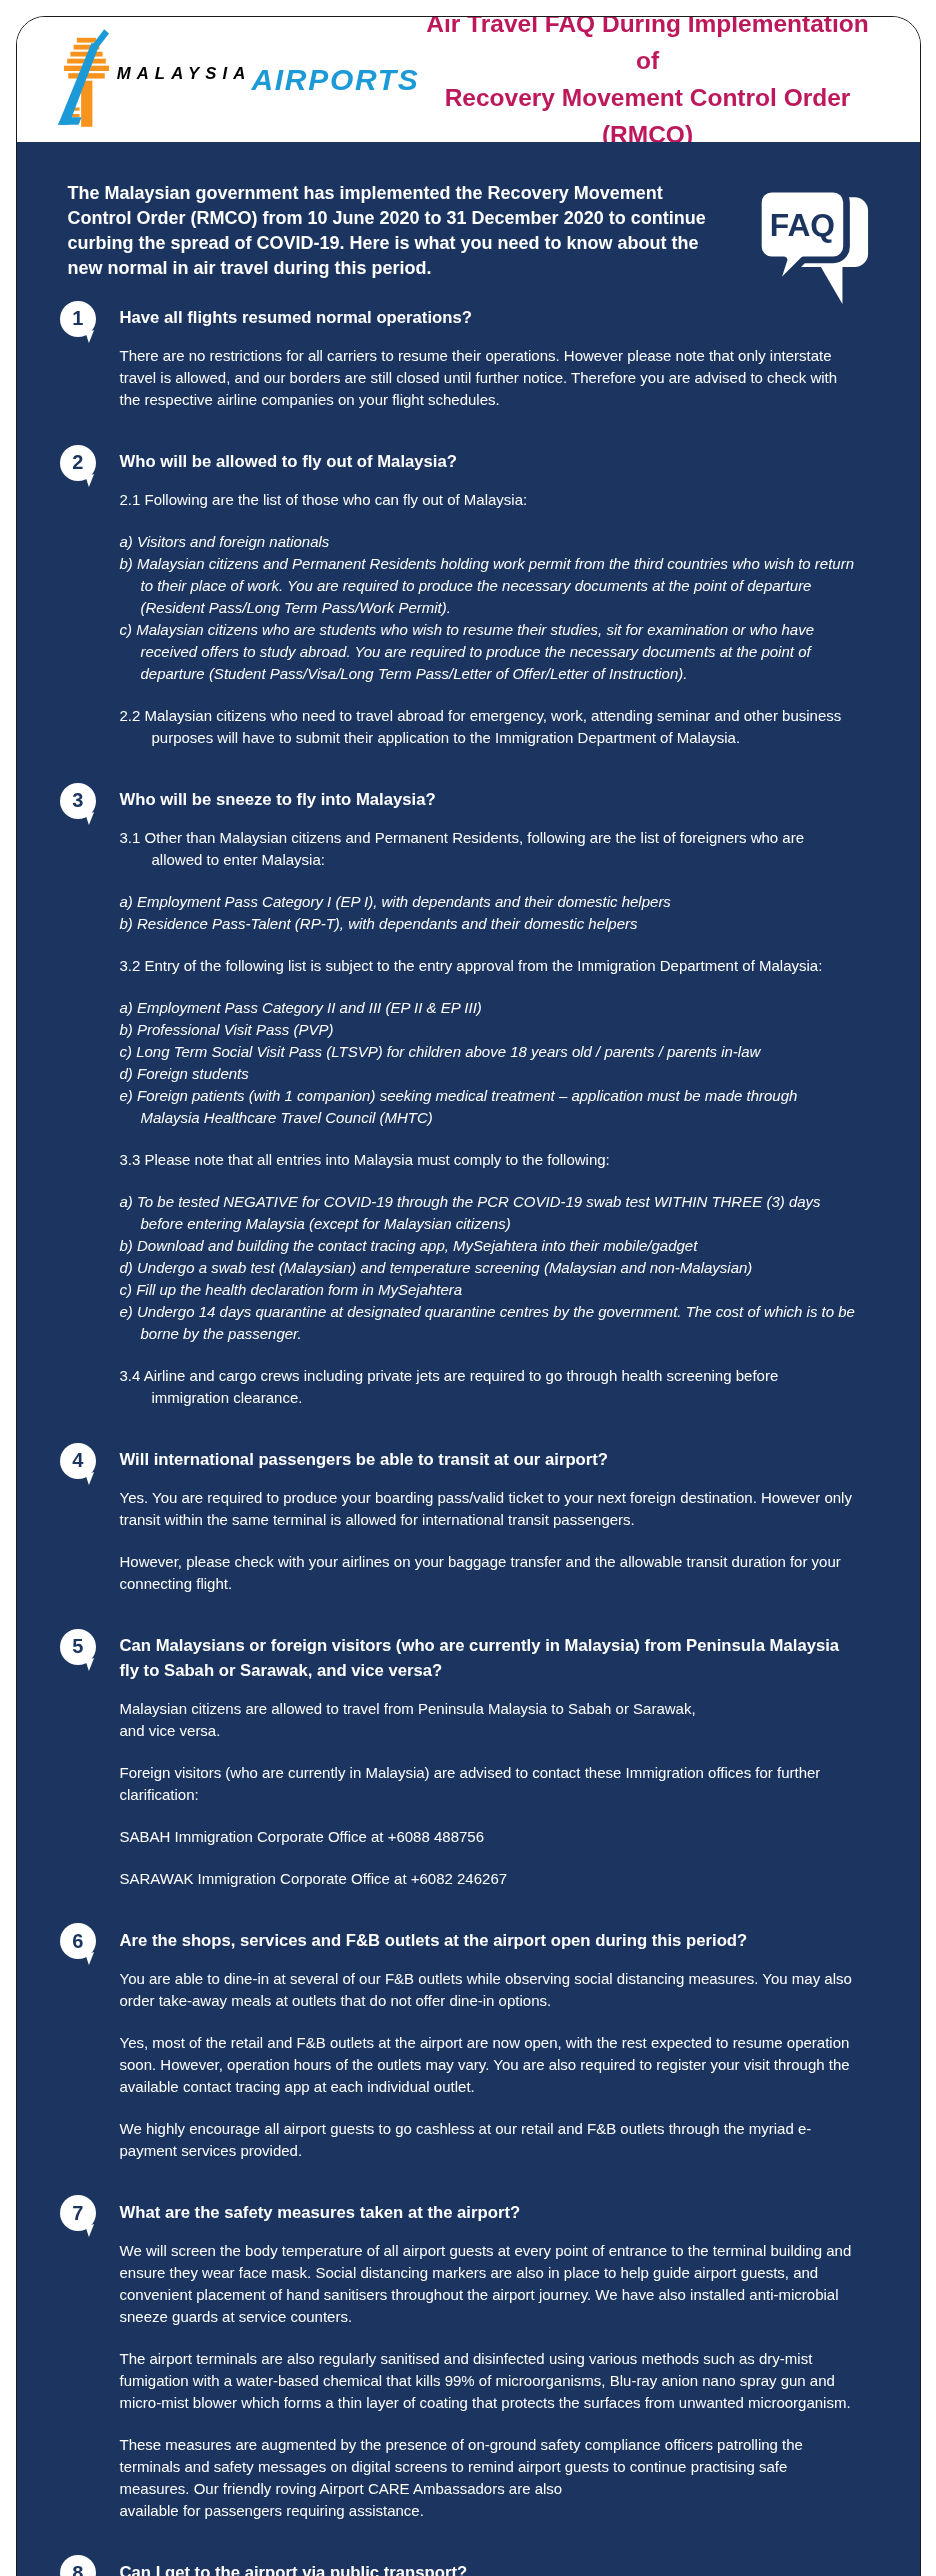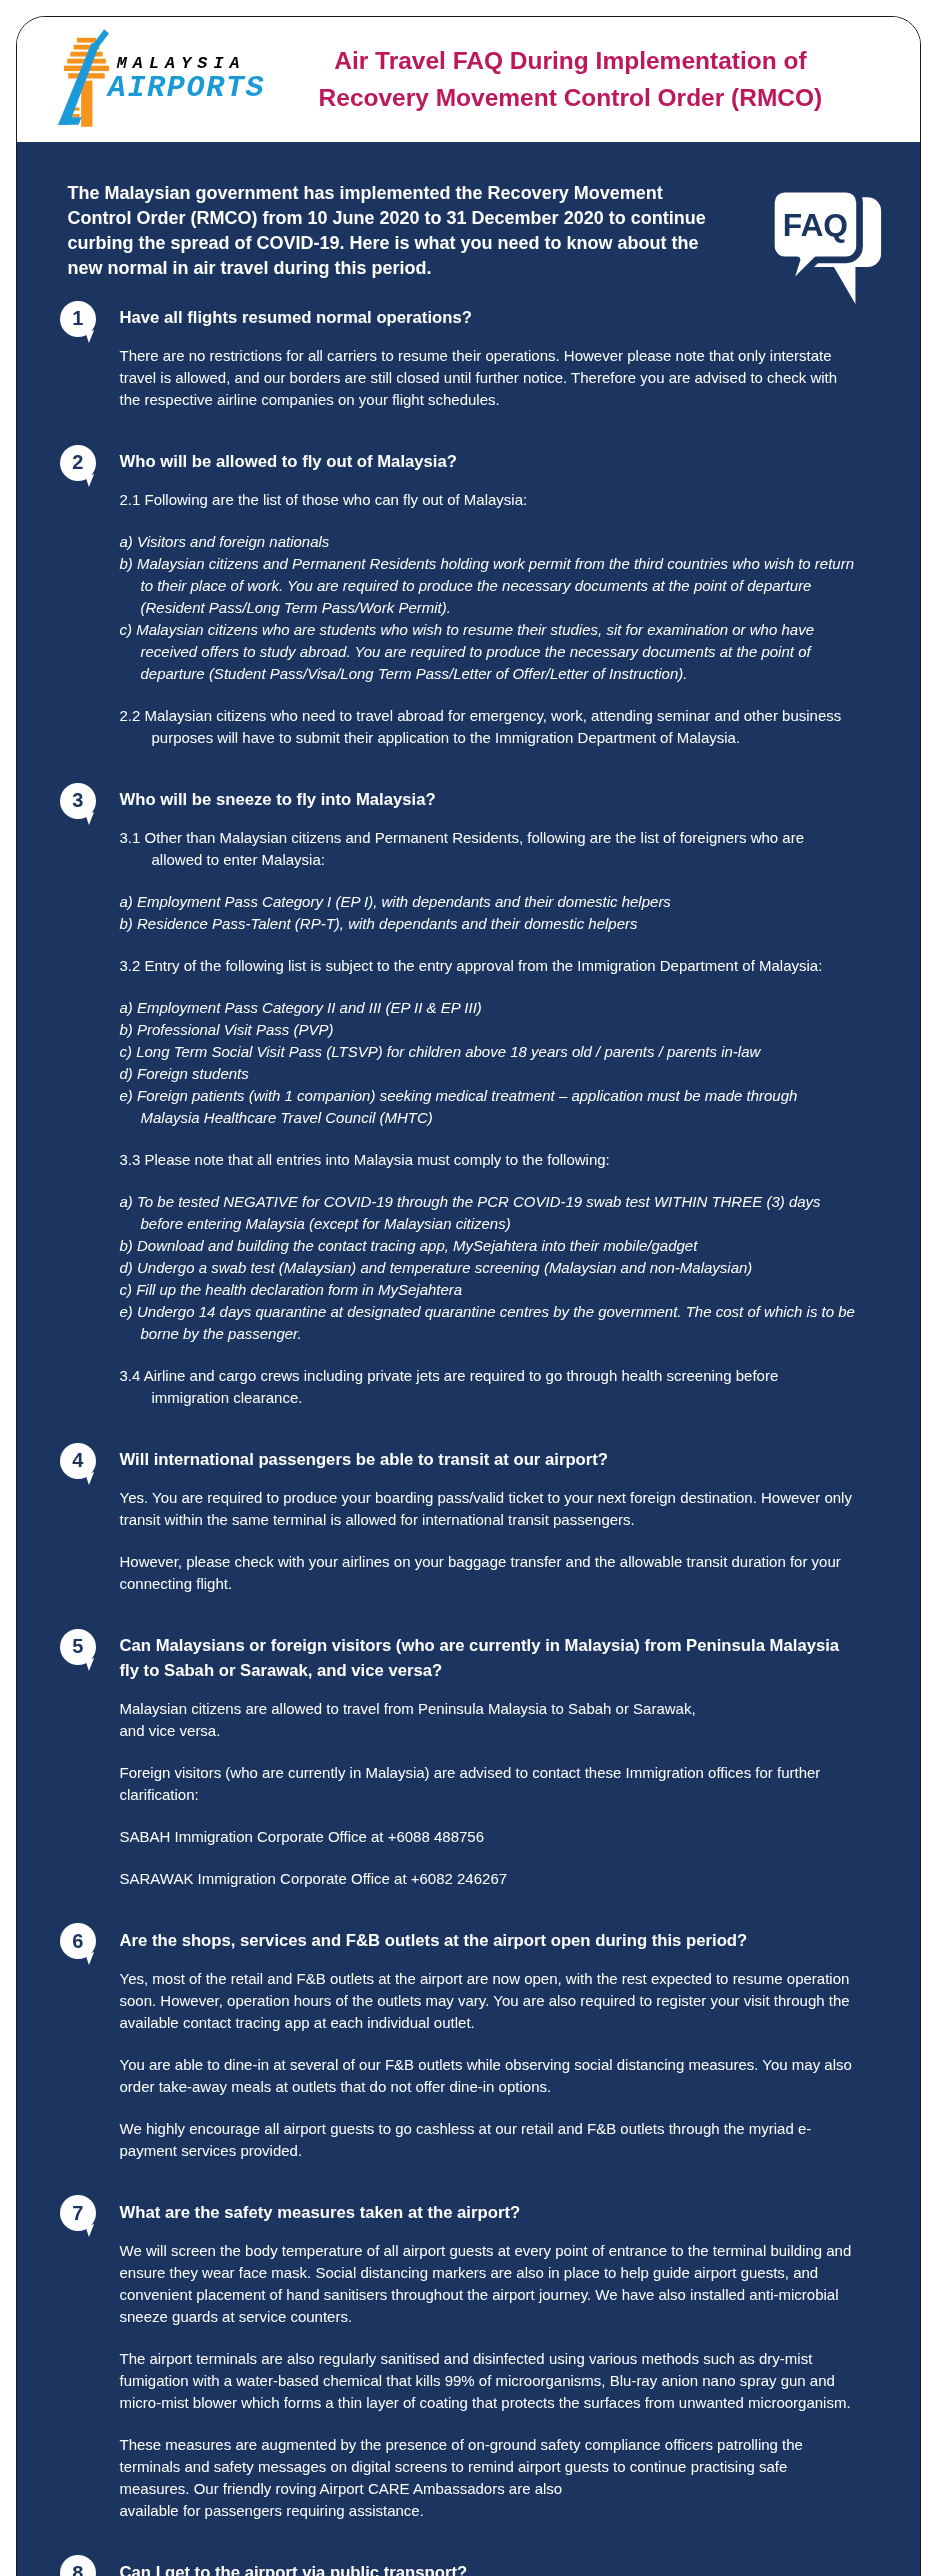--- a/index.html
+++ b/index.html
@@ -35,24 +35,23 @@
     padding: 5.6px 33px 5.6px 40px;
     box-sizing: border-box;
   }
   .logo {
     display: flex;
     align-items: center;
     flex: 0 0 auto;
   }
   .logo-text {
     display: flex;
-    flex-direction: column;
+    flex-direction: row;
     margin-left: -7.8px;
     z-index: 2;
-    font-family: Liberation Mono, monospace;
   }
   .logo-malaysia {
     font-weight: bold;
     font-style: italic;
     font-size: 16.7px;
     letter-spacing: 6.1px;
     color: #000000;
     padding-left: 9px;
     line-height: 19px;
   }
@@ -86,21 +85,21 @@
   .intro {
     font-weight: bold;
     font-size: 18px;
     line-height: 25px;
     margin: 0 0 25.6px 0;
     max-width: 689px;
   }
   .faq-badge {
     position: absolute;
     top: 43px;
-    right: 32px;
+    right: 45px;
     width: 121px;
     height: 122px;
   }
   
   .qa {
     position: relative;
     padding-left: 52px;
     margin-top: 39px;
   }
   .qa.first { margin-top: 0; }
@@ -285,22 +284,22 @@
           <p class="para">SARAWAK Immigration Corporate Office at +6082 246267</p>
         </div>
       </section>
 
       <section class="qa">
         <div class="bubble">
             <span>6</span>
           </div>
         <h2 class="q-title">Are the shops, services and F&amp;B outlets at the airport open during this period?</h2>
         <div class="answer">
+          <p class="para">You are able to dine-in at several of our F&amp;B outlets while observing social distancing measures. You may also order take-away meals at outlets that do not offer dine-in options.</p>
           <p class="para">Yes, most of the retail and F&amp;B outlets at the airport are now open, with the rest expected to resume operation soon. However, operation hours of the outlets may vary. You are also required to register your visit through the available contact tracing app at each individual outlet.</p>
-          <p class="para">You are able to dine-in at several of our F&amp;B outlets while observing social distancing measures. You may also order take-away meals at outlets that do not offer dine-in options.</p>
           <p class="para">We highly encourage all airport guests to go cashless at our retail and F&amp;B outlets through the myriad e-payment services provided.</p>
         </div>
       </section>
 
       <section class="qa">
         <div class="bubble">
             <span>7</span>
           </div>
         <h2 class="q-title">What are the safety measures taken at the airport?</h2>
         <div class="answer">

